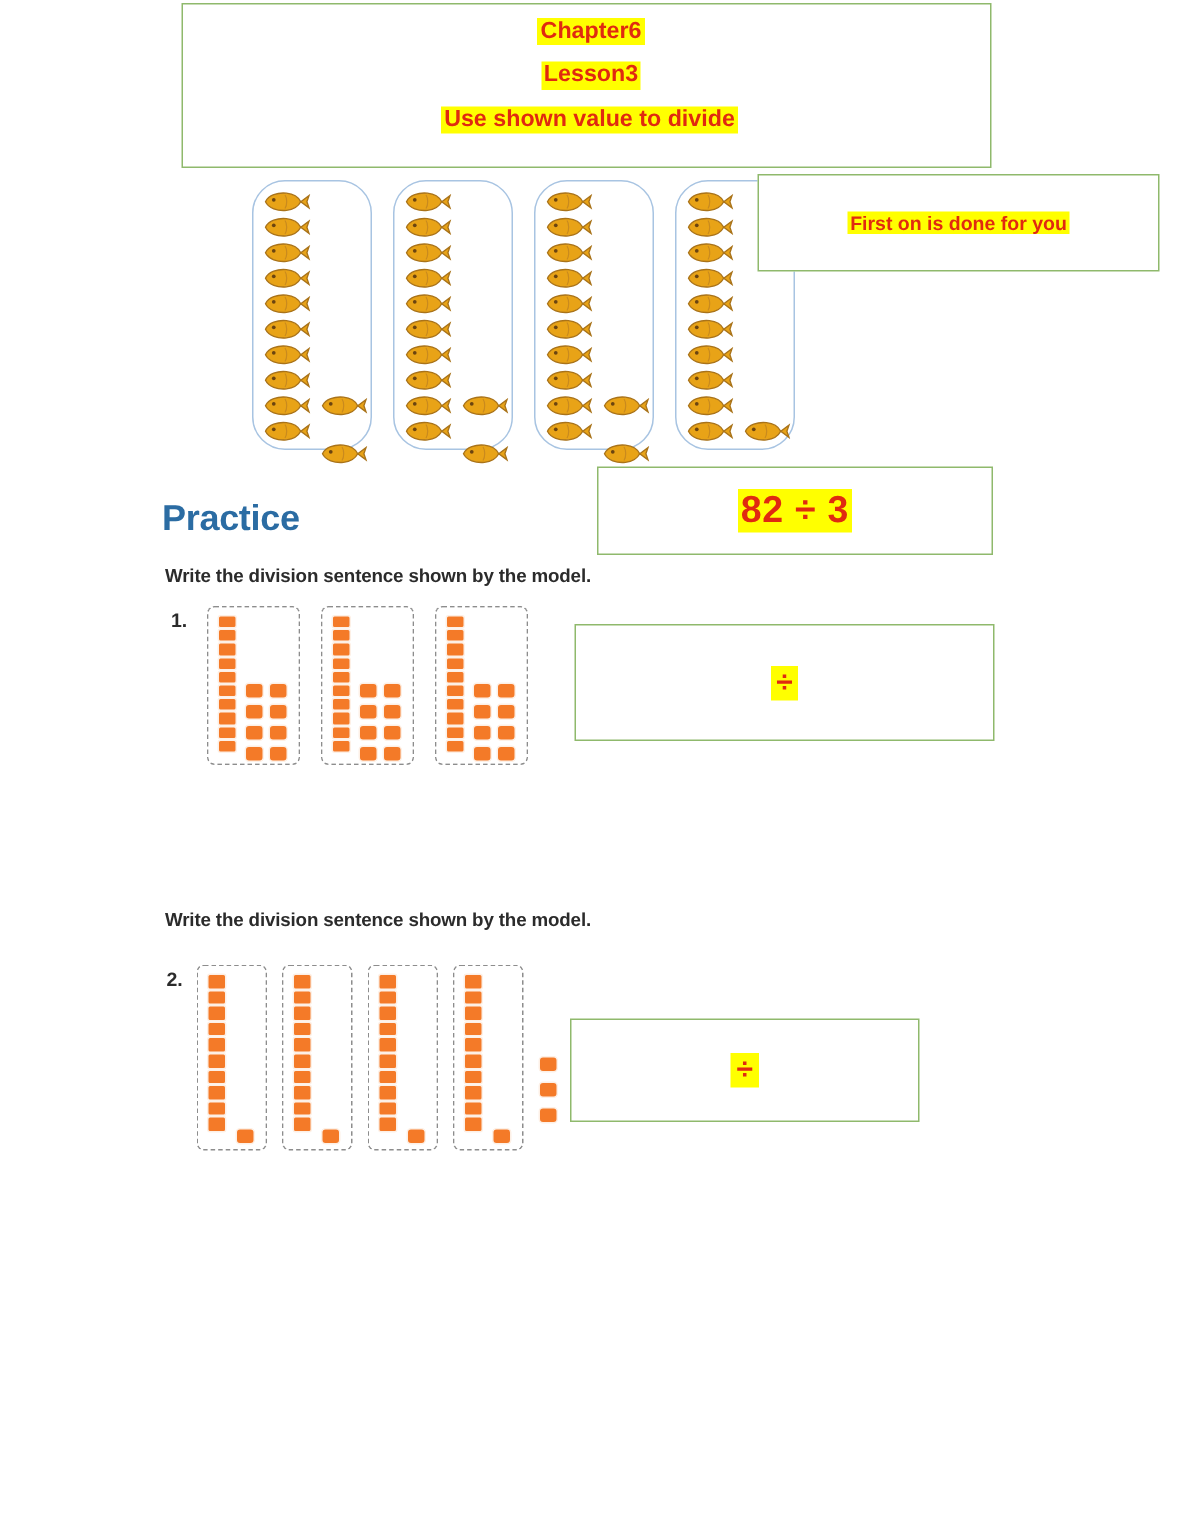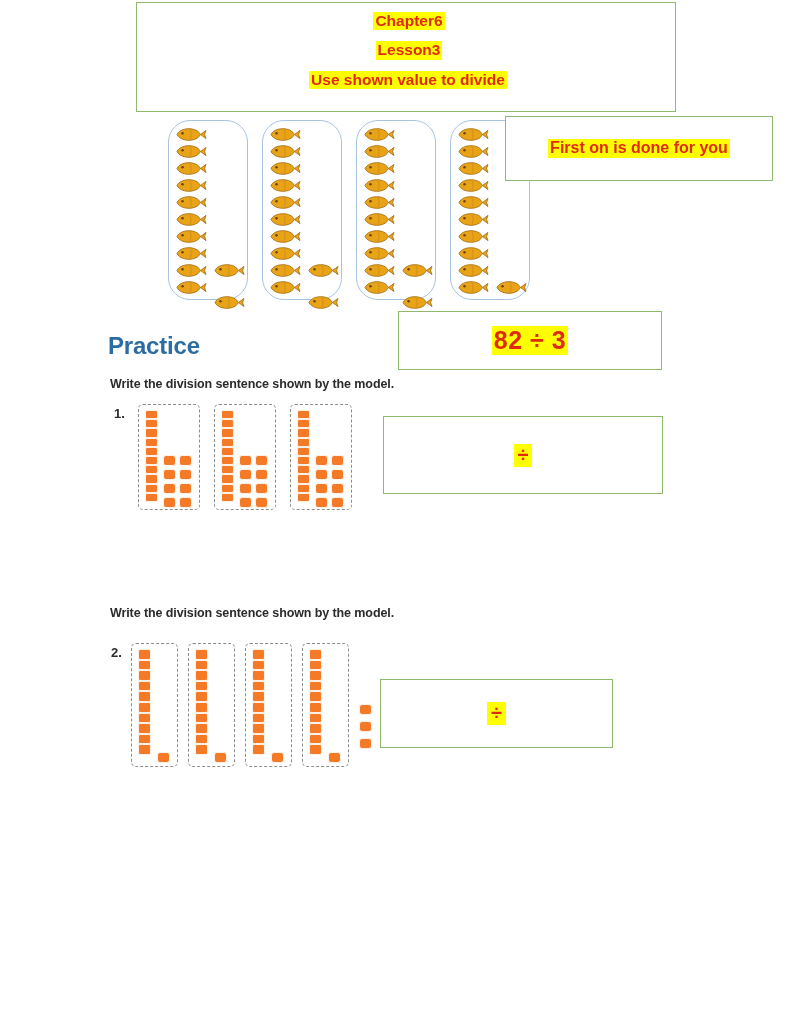--- a/index.html
+++ b/index.html
@@ -29,36 +29,36 @@
   .hl {
     background: #ffff00;
     color: #e02a10;
     font-weight: 700;
     line-height: 1.18;
     padding: 0 2px;
     white-space: nowrap;
   }
 
   #header-box {
-    left: 136px; top: 2px; width: 540px; height: 110px;
+    left: 121px; top: 2px; width: 540px; height: 110px;
     z-index: 6;
     justify-content: flex-start;
     padding-top: 9px;
     gap: 11px;
   }
   #header-box .hl { font-size: 15.5px; }
   #header-line-1 { margin-left: 6px; }
   #header-line-2 { margin-left: 6px; }
   #header-line-3 { margin-left: 4px; }
 
   #note-box {
     left: 505px; top: 116px; width: 268px; height: 65px;
     z-index: 8;
   }
-  #note-box .hl { font-size: 16px; }
+  #note-box .hl { font-size: 13px; }
 
   #expression-box {
     left: 398px; top: 311px; width: 264px; height: 59px;
     z-index: 6;
   }
   #expression-box .hl { font-size: 25px; letter-spacing: 0.5px; }
 
   #answer-box-1 {
     left: 383px; top: 416px; width: 280px; height: 78px;
     z-index: 6;

